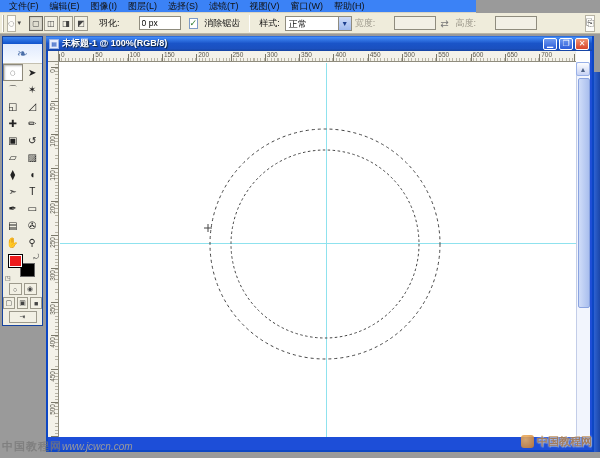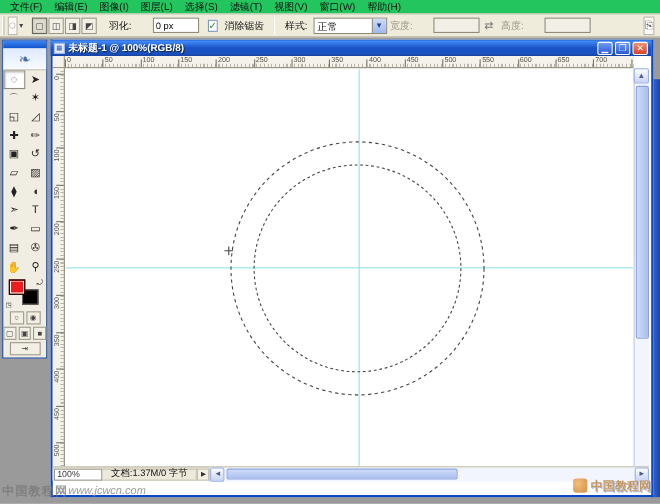--- a/index.html
+++ b/index.html
@@ -1,22 +1,22 @@
 <!DOCTYPE html>
 <html><head>
 <meta charset="utf-8">
 <style>
   * { margin:0; padding:0; box-sizing:border-box; }
   html,body { width:600px; height:458px; overflow:hidden;
     font-family:"Liberation Sans","DejaVu Sans",sans-serif; }
   body { position:relative; background:#9a9a9a; font-size:9px; }
 
   
-  .menubar { position:absolute; left:0; top:0; width:600px; height:13px;
-    background:#22c55e; border-bottom:1px solid #d8d4c4;
+  .menubar { position:absolute; left:0; top:0; width:476px; height:13px;
+    background:#3b82f6; border-bottom:1px solid #d8d4c4;
     display:flex; align-items:center; padding-left:4px; gap:1px; }
   .menu-item { padding:0 5px; font-size:9px; color:#111; cursor:default; white-space:nowrap; }
 
   
   .optionsbar { position:absolute; left:0; top:13px; width:600px; height:21px;
     background:#efecdb; border-bottom:1px solid #b9b5a5;
     display:flex; align-items:center; }
   .opt-handle { width:4px; height:17px; margin:0 3px 0 2px;
     border-left:1px solid #fff; border-right:1px solid #b1ad9d; }
   .tool-preset-btn { width:26px; height:17px; display:flex; align-items:center; justify-content:center;
@@ -68,21 +68,21 @@
   .bg-swatch { position:absolute; left:17px; top:11px; width:15px; height:14px;
     border:1px solid #666; }
   .swap-colors { position:absolute; right:3px; top:1px; font-size:7px; color:#333; }
   .default-colors { position:absolute; left:2px; bottom:1px; font-size:6px; color:#333; }
   .small-btn-row { display:flex; justify-content:center; gap:2px; padding:1px 0; }
   .tb-small-btn { width:13px; height:12px; border:1px solid #9d9a8c; background:#f2f0e4;
     font-size:7px; color:#444; display:flex; align-items:center; justify-content:center; }
 
   
   .doc-window { position:absolute; left:46px; top:36px; width:548px; height:416px;
-    border:2px solid #0d47c4; border-top:none; background:#ffffff; z-index:2; }
+    border:2px solid #0d47c4; border-top:none; background:#1d4ed8; z-index:2; }
   .doc-titlebar { position:absolute; left:-2px; top:0; width:546px; height:15px;
     background:linear-gradient(180deg,#2160d2 0%,#4189f5 10%,#1a54c8 50%,#1b50bf 85%,#16439f 100%);
     display:flex; align-items:center; color:#fff; }
   .doc-icon { width:10px; height:10px; margin:0 3px 0 3px; background:#e8eefc;
     border:1px solid #9db4e4; font-size:6px; color:#2a5bc0; text-align:center; line-height:9px; }
   .doc-title { font-size:9px; font-weight:bold; flex:1; white-space:nowrap; overflow:hidden;
     text-shadow:1px 1px 1px #123; }
   .win-buttons { display:flex; gap:2px; margin-right:3px; }
   .win-btn { width:14px; height:12px; border:1px solid #fff; border-radius:2px;
     background:linear-gradient(180deg,#6f9af0,#2a5bd8); color:#fff; font-size:8px;
@@ -328,40 +328,20 @@
       </svg>
     </div>
 
     <div class="vscroll">
       <div class="scroll-btn" style="top:0;right:0">
         <span>▲</span>
       </div>
       <div class="vthumb" style="top:16px;height:230px"></div>
     </div>
 
-    <div class="statusrow">
-      <div class="zoom-field">
-        <span>100%</span>
-      </div>
-      <div class="doc-info">
-        <span>文档:1.37M/0 字节</span>
-      </div>
-      <div class="status-arrow">
-        <span>▶</span>
-      </div>
-      <div class="hscroll">
-        <div class="scroll-btn" style="left:0;top:0;width:13px;height:13px">
-          <span>◄</span>
-        </div>
-        <div class="hthumb" style="left:15px;width:210px"></div>
-        <div class="scroll-btn" style="right:0;top:0;width:13px;height:13px">
-          <span>►</span>
-        </div>
-      </div>
-    </div>
   </div>
 </div>
 
 <div class="right-strip"></div>
 
 <div class="wm-bottom-left">中国教程网</div>
 <div class="wm-url">www.jcwcn.com</div>
 <div class="wm-bottom-right">
   <span class="wm-logo"></span>
   <span class="wm-brand">中国教程网</span>

